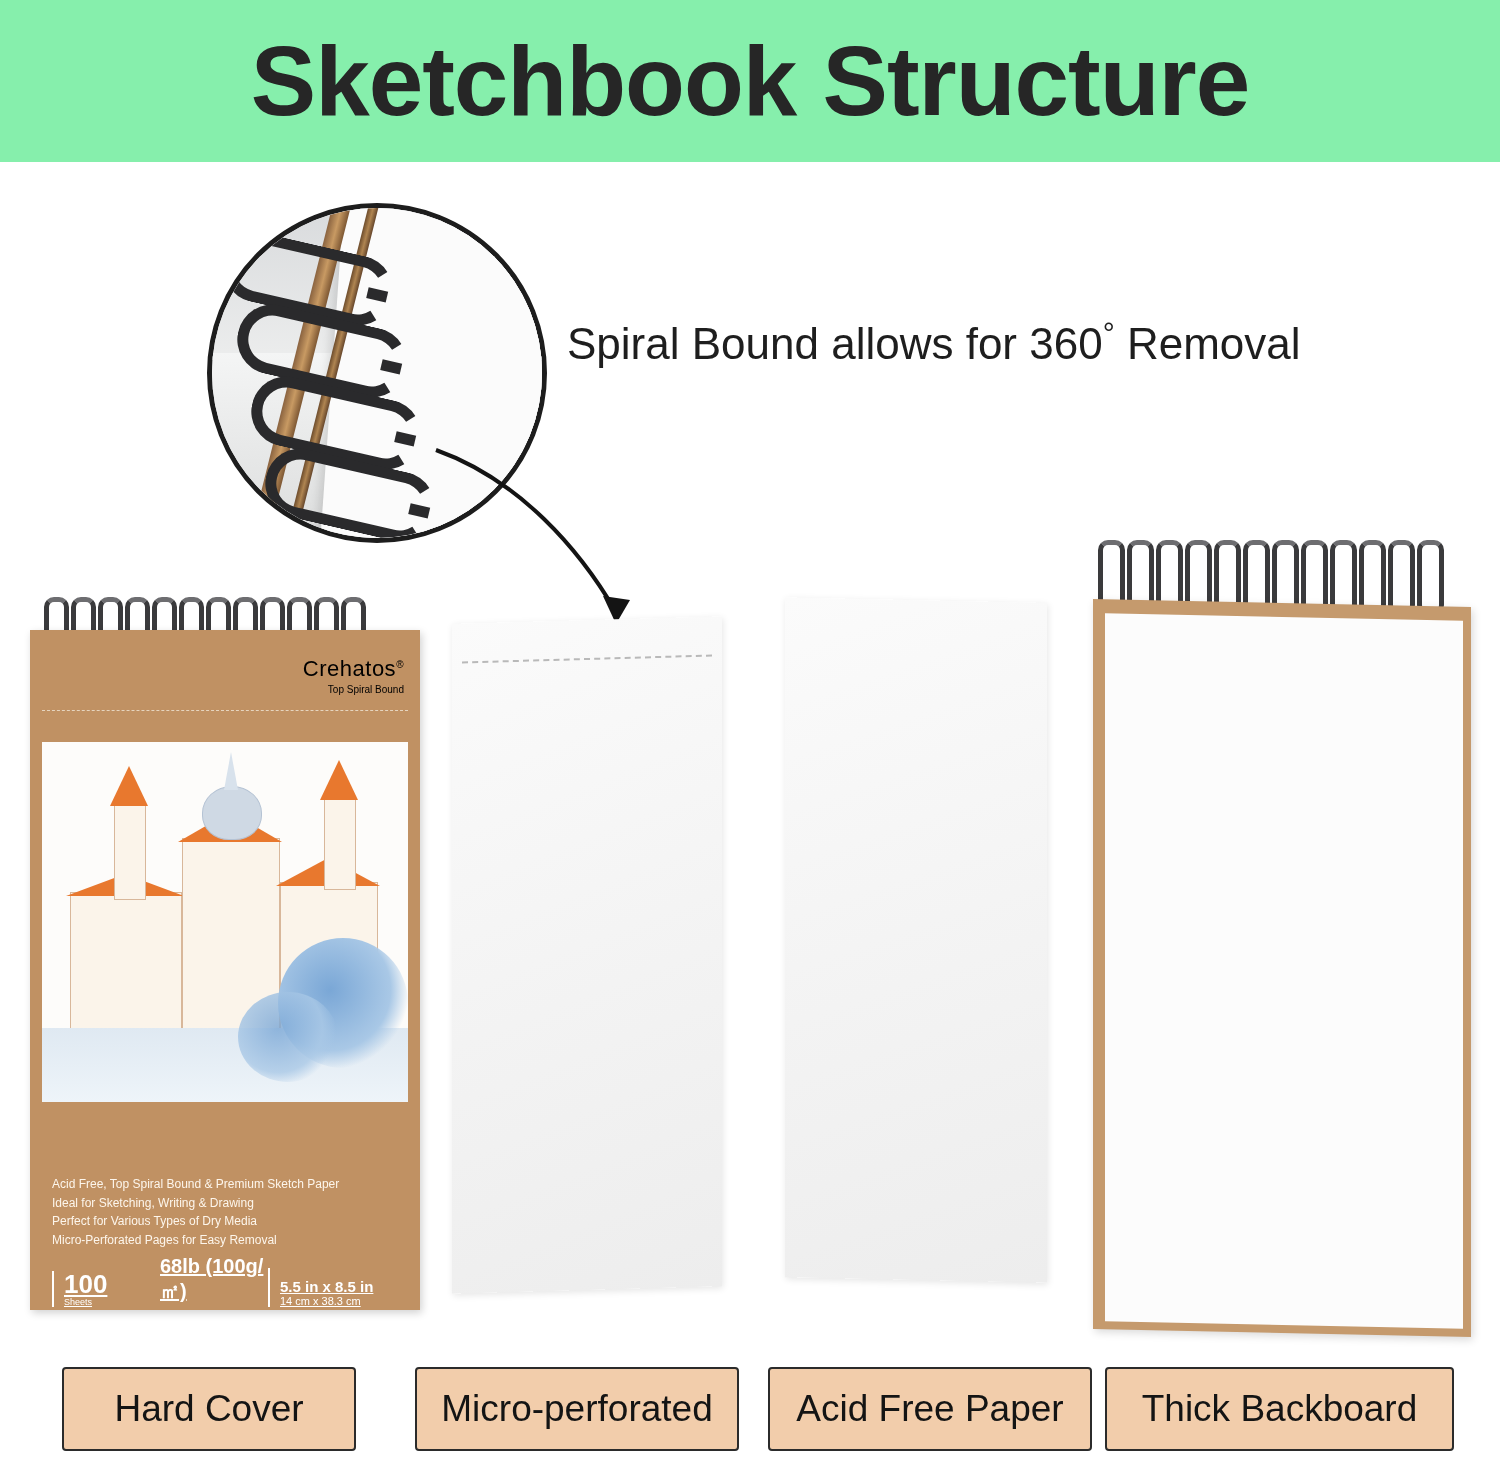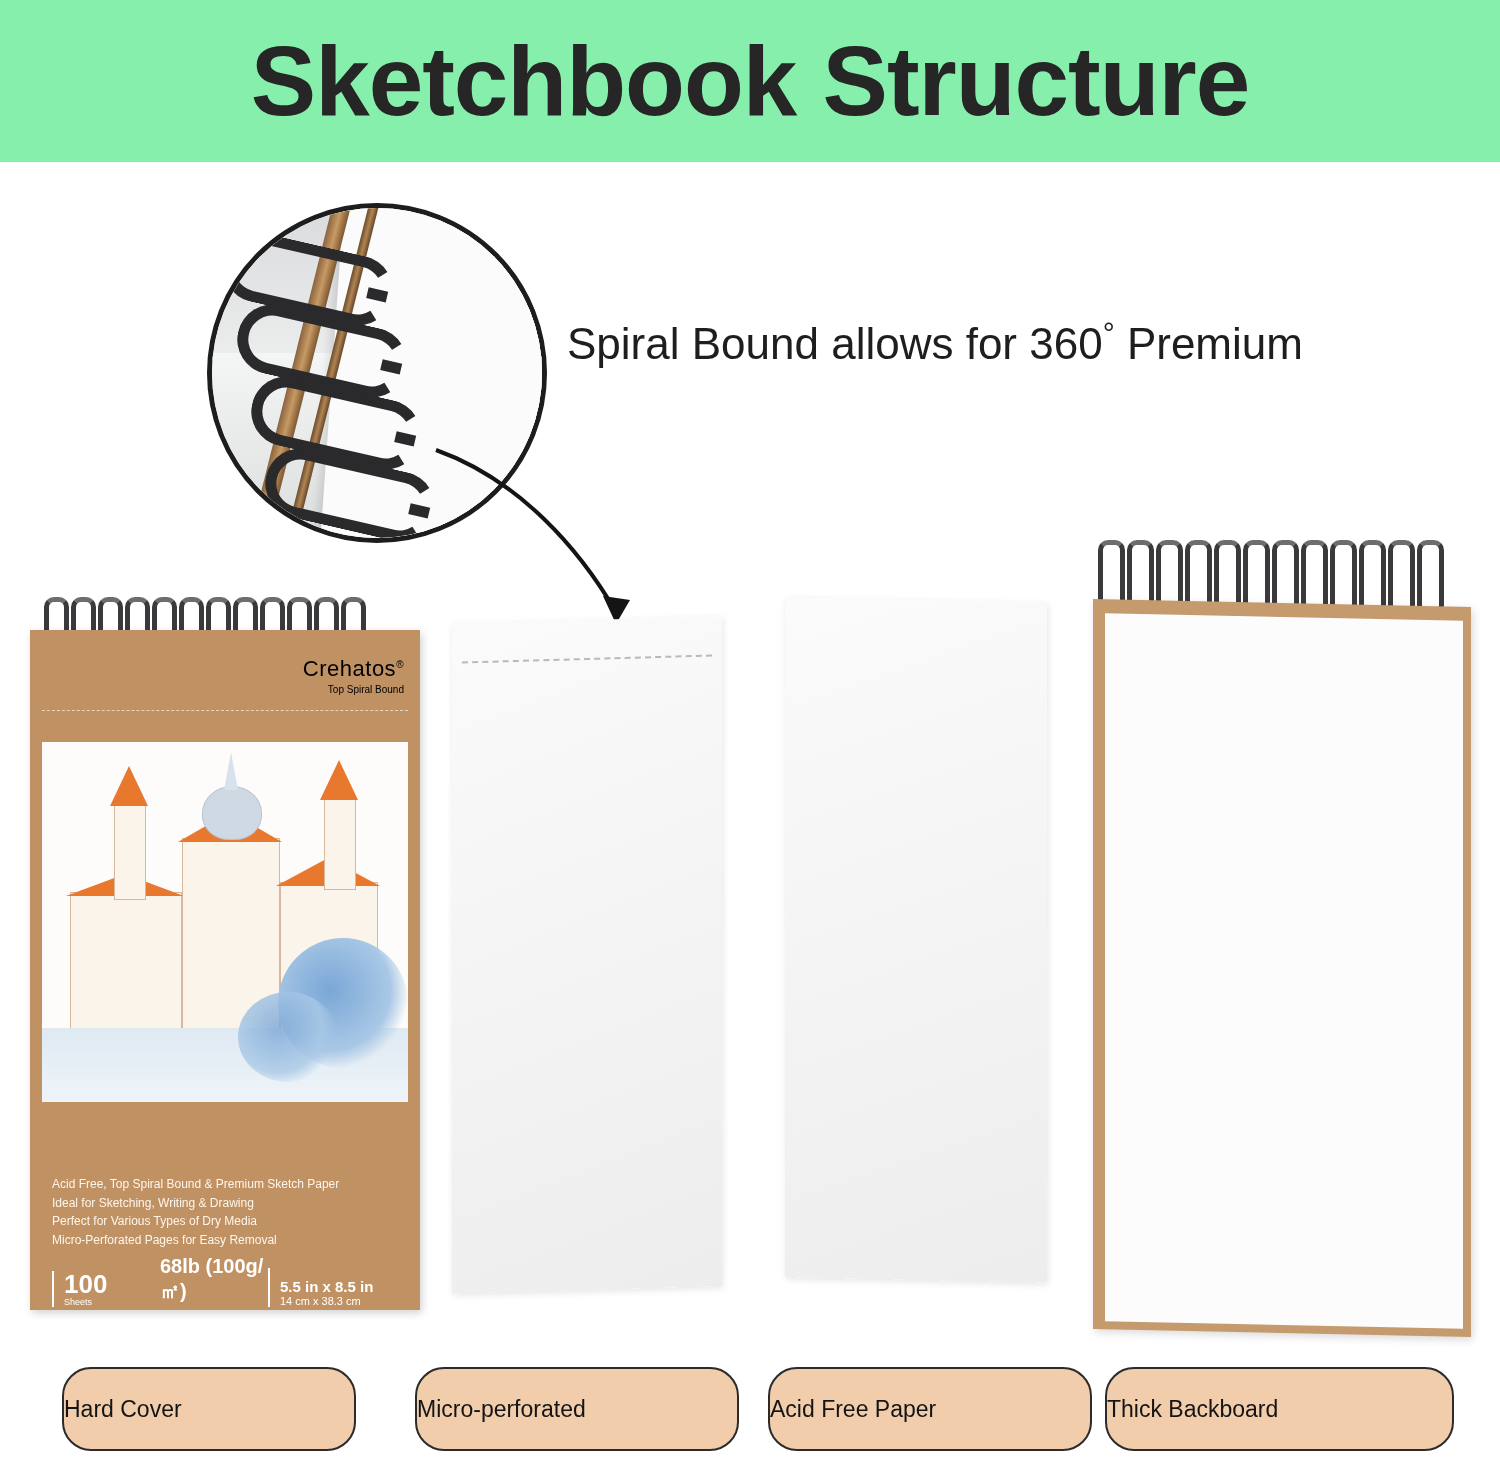--- a/index.html
+++ b/index.html
@@ -191,20 +191,21 @@
     line-height: 1.55;
     font-weight: normal;
   }
   .cover-specs {
     position: absolute;
     left: 22px; top: 625px;
     width: 350px;
     display: flex;
     align-items: flex-end;
     color: #ffffff;
+    text-decoration: underline;
   }
   .spec-sheets { width: 96px; border-left: 2px solid #fff; padding-left: 10px; }
   .spec-sheets .n { font-size: 26px; font-weight: bold; line-height: 1; }
   .spec-sheets .l { font-size: 9px; }
   .spec-weight { width: 108px; font-size: 20px; font-weight: bold; padding-bottom: 2px; }
   .spec-size { border-left: 2px solid #fff; padding-left: 10px; }
   .spec-size .s1 { font-size: 15px; font-weight: bold; margin-top: 10px; }
   .spec-size .s2 { font-size: 11px; }
 
   
@@ -270,24 +271,25 @@
   .spiral-cover .ring { width: 15px; height: 60px; }
   .spiral-bb { left: 1098px; top: 540px; }
   .spiral-bb .ring { width: 17px; height: 64px; }
 
   
   .label {
     position: absolute;
     height: 80px;
     background: #f2cdab;
     border: 2px solid #2b2b2b;
-    border-radius: 29px;
+    border-radius: 4px;
     display: flex;
     align-items: center;
-    font-size: 23px;
+    justify-content: center;
+    font-size: 37px;
     color: #141414;
     top: 1367px;
   }
   .label.l1 { left: 62px;  width: 290px; }
   .label.l2 { left: 415px; width: 320px; }
   .label.l3 { left: 768px; width: 320px; }
   .label.l4 { left: 1105px;width: 345px; }
 </style>
 </head>
 <body>
@@ -303,21 +305,21 @@
   <div class="mag-page"></div>
   <div class="mag-rod r1"></div>
   <div class="mag-rod r2"></div>
   <div class="coil c1"></div>
   <div class="coil c2"></div>
   <div class="coil c3"></div>
   <div class="coil c4"></div>
 </div>
 
 <div class="callout-text">
-  <span>Spiral Bound allows for 360</span><span class="deg">°</span><span> Premium</span>
+  <span>Spiral Bound allows for 360</span><span class="deg">°</span><span> Removal</span>
 </div>
 
 <svg class="arrow-svg" viewBox="0 0 260 200">
   <path d="M6 10 C 90 40, 150 110, 186 172" stroke="#141414" stroke-width="4" fill="none"></path>
   <polygon points="186,184 173,156 200,160" fill="#141414"></polygon>
 </svg>
 
 <div class="spiral spiral-cover">
   <div class="ring"></div>
   <div class="ring"></div>

